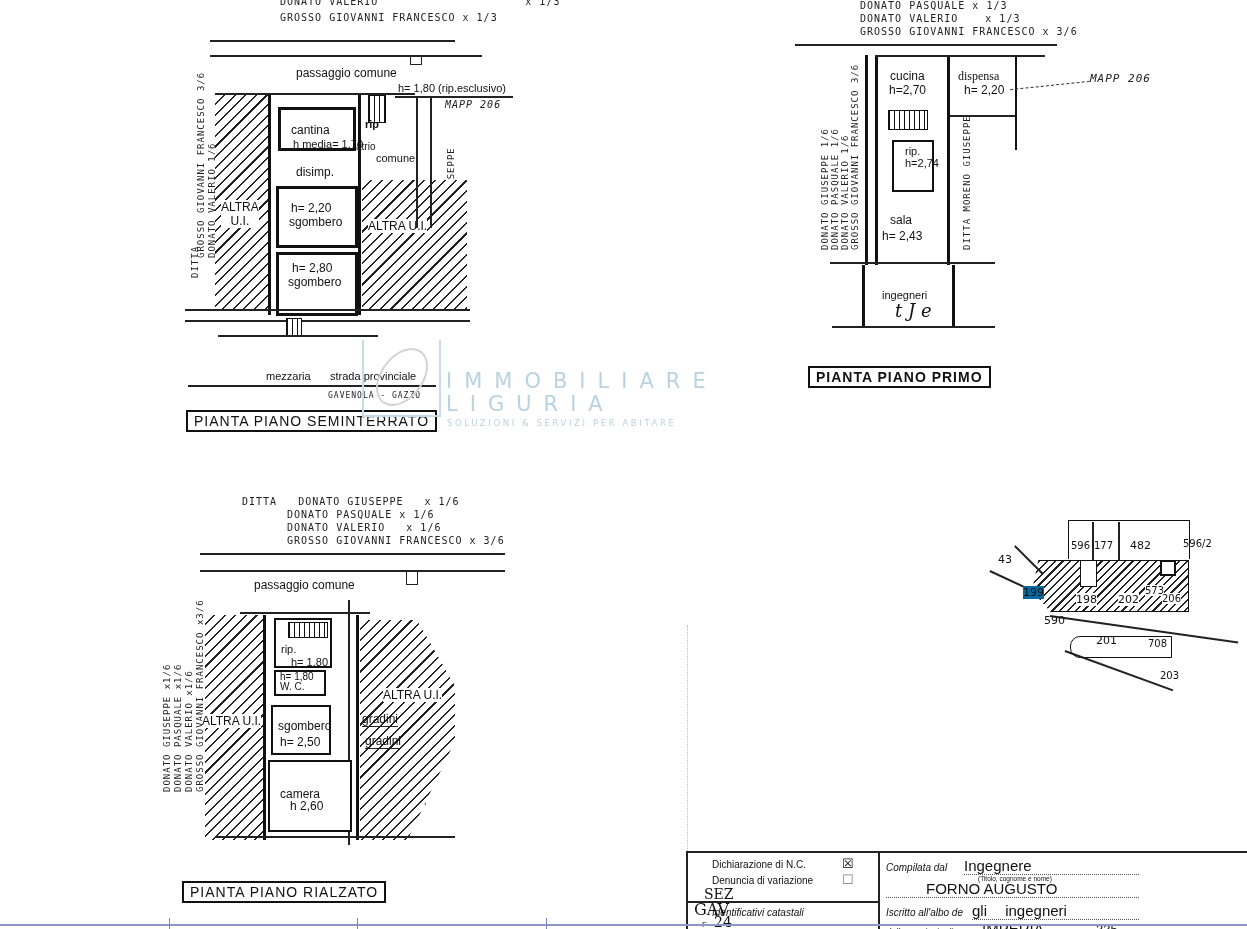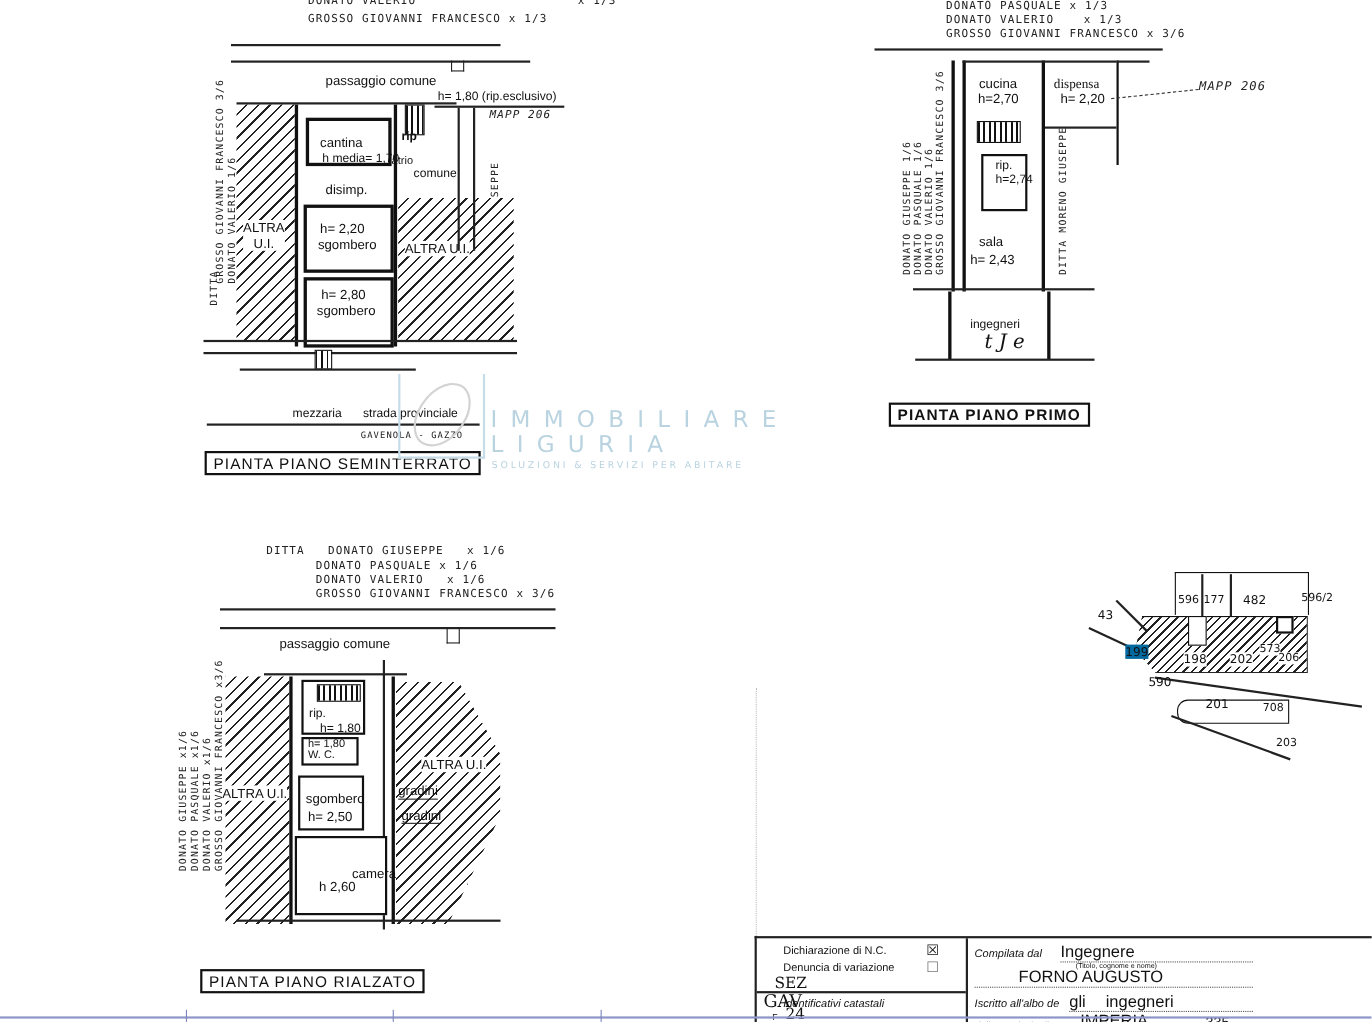--- a/index.html
+++ b/index.html
@@ -214,21 +214,21 @@
   </div>
 
   <div class="room" style="left:271px;top:705px;width:56px;height:46px;border-width:2px;"></div>
   <div class="abs lbl" style="left:278px;top:719px;">sgombero</div>
   <div class="abs lbl" style="left:280px;top:735px;">h= 2,50</div>
 
   <div class="abs lbl" style="left:362px;top:712px;border-bottom:1px solid #222;">gradini</div>
   <div class="abs lbl" style="left:365px;top:734px;border-bottom:1px solid #222;">gradini</div>
 
   <div class="room" style="left:268px;top:760px;width:80px;height:68px;border-width:2px;"></div>
-  <div class="abs lbl" style="left:280px;top:787px;margin-left:40px;">camera</div>
+  <div class="abs lbl" style="left:280px;top:787px;">camera</div>
   <div class="abs lbl" style="left:290px;top:799px;">h 2,60</div>
   <div class="line" style="left:215px;top:836px;width:240px;"></div>
 
   <div class="abs title-box" style="left:182px;top:881px;">PIANTA PIANO RIALZATO</div>
 </div>
 
 <div>
   <div class="abs hatch-map" style="left:1032px;top:560px;width:155px;height:50px;border:1.5px solid #111;clip-path:polygon(4% 0,100% 0,100% 100%,12% 100%,0 60%);"></div>
   <div class="abs" style="left:1080px;top:560px;width:15px;height:25px;background:#fff;border:1px solid #111;"></div>
   <div class="abs" style="left:1160px;top:560px;width:12px;height:12px;border:2px solid #111;background:#fff;"></div>

